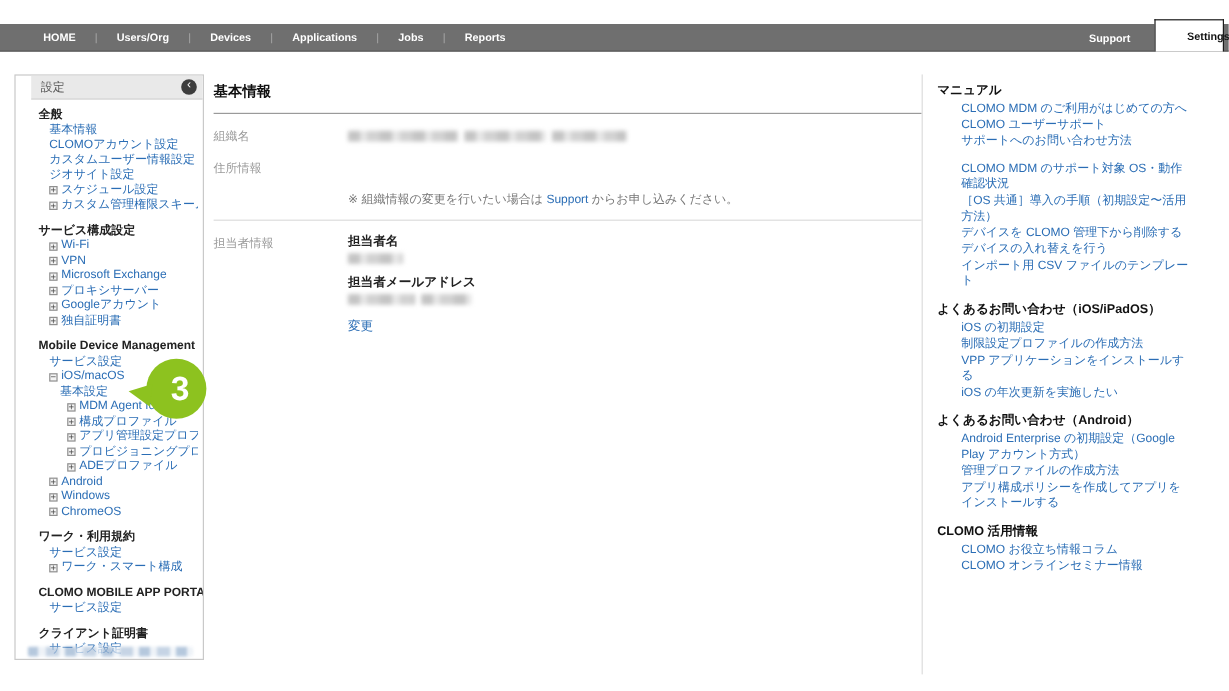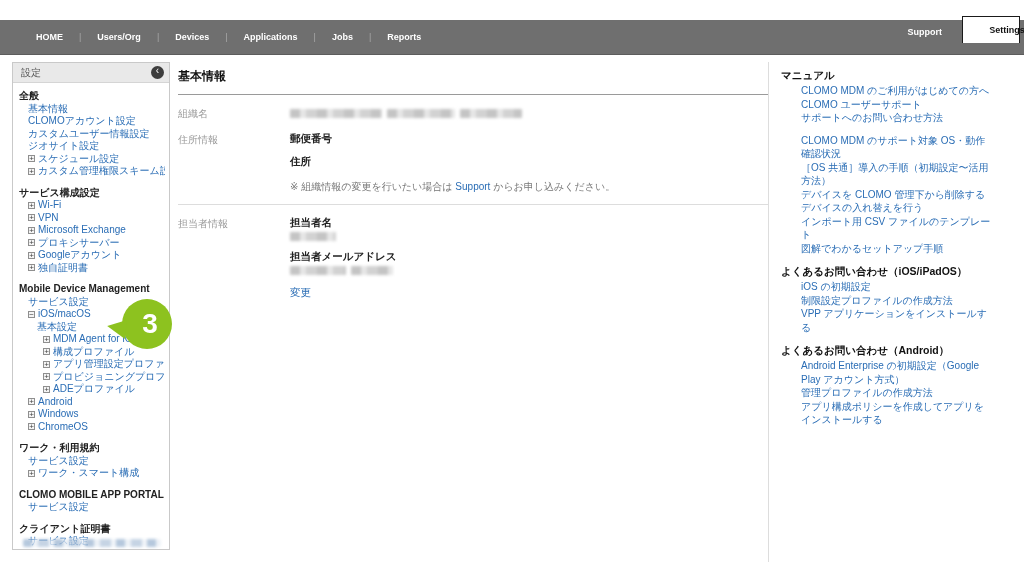--- a/index.html
+++ b/index.html
@@ -1,37 +1,37 @@
 <!DOCTYPE html>
 <html><head>
 <meta charset="utf-8">
 <style>
   * { margin:0; padding:0; box-sizing:border-box; }
   html,body { width:1024px; height:576px; background:#fff; overflow:hidden;
     font-family:"Liberation Sans","DejaVu Sans",sans-serif; }
   .stage { position:relative; width:1024px; height:576px; background:#fff; }
 
   
-  .topbar { position:absolute; left:0; top:20px; width:1024px; height:35px;
+  .topbar { position:absolute; left:0; top:20px; width:1024px; height:23px;
     background:#6f6f6f; border-bottom:1px solid #5c5c5c; display:flex; align-items:center; }
   .nav-items { display:flex; align-items:center; margin-left:20px; }
   .nav-item { color:#fff; font-size:9px; font-weight:bold; padding:0 16px; cursor:pointer; white-space:nowrap; }
   .nav-sep { color:#a8a8a8; font-size:9px; }
   .support { position:absolute; right:82px; top:7px; color:#fff; font-size:9px; font-weight:bold; cursor:pointer; }
   .settings-tab { position:absolute; right:4px; top:-4px; height:27px; width:58px;
     background:#fff; border:1px solid #1a1a1a; border-bottom:none; display:flex;
     align-items:center; justify-content:center; gap:4px; cursor:pointer;padding-left:28px; }
   .settings-tab span.lbl { font-size:9px; font-weight:bold; color:#111; }
   .gear-icon { width:9px; height:9px; border-radius:50%; background:#111; position:relative; }
   .gear-icon::after { content:""; position:absolute; left:3px; top:3px; width:3px; height:3px;
     border-radius:50%; background:#fff; }
 
   
   .sidebar { position:absolute; left:12px; top:62px; width:158px; height:488px;
-    background:#fff; border:1px solid #c9c9c9; overflow:hidden; }
+    background:#fff; border:1px solid #c9c9c9; overflow:hidden;padding-left:13px; }
   .sidebar-header { height:20px; background:#e9e9e9; border-bottom:1px solid #d5d5d5;
     display:flex; align-items:center; justify-content:space-between; padding:0 5px 0 8px; }
   .sidebar-header .ttl { font-size:10px; color:#555; }
   .collapse-btn { width:13px; height:13px; border-radius:50%; background:#3d3d3d; color:#fff;
     font-size:10px; line-height:11px; text-align:center; cursor:pointer; }
   .collapse-btn::after { content:"‹"; position:relative; top:-1px; }
   .tree { padding:7px 4px 4px 6px; }
   .tree-group { margin-bottom:9px; }
   .tree-group-title { font-size:10px; font-weight:bold; color:#222; line-height:12.5px; white-space:nowrap; }
   .tree-item { line-height:12.5px; white-space:nowrap; overflow:hidden; display:flex; align-items:center; }
@@ -243,24 +243,20 @@
         <div class="redact">
           <i style="width:92px"></i>
             <i style="width:68px"></i>
             <i style="width:62px"></i>
         </div>
       </div>
     </div>
 
     <div class="form-row">
       <div class="form-label">住所情報</div>
-      <div class="form-value stack">
-        <div class="bold-lbl">郵便番号</div>
-        <div class="bold-lbl">住所</div>
-      </div>
     </div>
 
 
     <div class="note">
       <span>※ 組織情報の変更を行いたい場合は </span><span class="note-link">Support</span><span> からお申し込みください。</span>
     </div>
 
     <hr class="main-divider">
 
     <div class="form-row">
@@ -286,29 +282,34 @@
         <div class="help-link">CLOMO MDM のご利用がはじめての方へ</div>
         <div class="help-link">CLOMO ユーザーサポート</div>
         <div class="help-link">サポートへのお問い合わせ方法</div>
       </div>
       <div class="help-section">
         <div class="help-link">CLOMO MDM のサポート対象 OS・動作確認状況</div>
         <div class="help-link">［OS 共通］導入の手順（初期設定〜活用方法）</div>
         <div class="help-link">デバイスを CLOMO 管理下から削除する</div>
         <div class="help-link">デバイスの入れ替えを行う</div>
         <div class="help-link">インポート用 CSV ファイルのテンプレート</div>
-        <div class="help-link">図解でわかるセットアップ手順</div>
       </div>
       <div class="help-section">
         <div class="help-title">よくあるお問い合わせ（iOS/iPadOS）</div>
         <div class="help-link">iOS の初期設定</div>
         <div class="help-link">制限設定プロファイルの作成方法</div>
         <div class="help-link">VPP アプリケーションをインストールする</div>
+        <div class="help-link">iOS の年次更新を実施したい</div>
       </div>
       <div class="help-section">
         <div class="help-title">よくあるお問い合わせ（Android）</div>
         <div class="help-link">Android Enterprise の初期設定（Google Play アカウント方式）</div>
         <div class="help-link">管理プロファイルの作成方法</div>
         <div class="help-link">アプリ構成ポリシーを作成してアプリをインストールする</div>
       </div>
+      <div class="help-section">
+        <div class="help-title">CLOMO 活用情報</div>
+        <div class="help-link">CLOMO お役立ち情報コラム</div>
+        <div class="help-link">CLOMO オンラインセミナー情報</div>
+      </div>
     </div>
 
 </div>
 
 </body></html>

